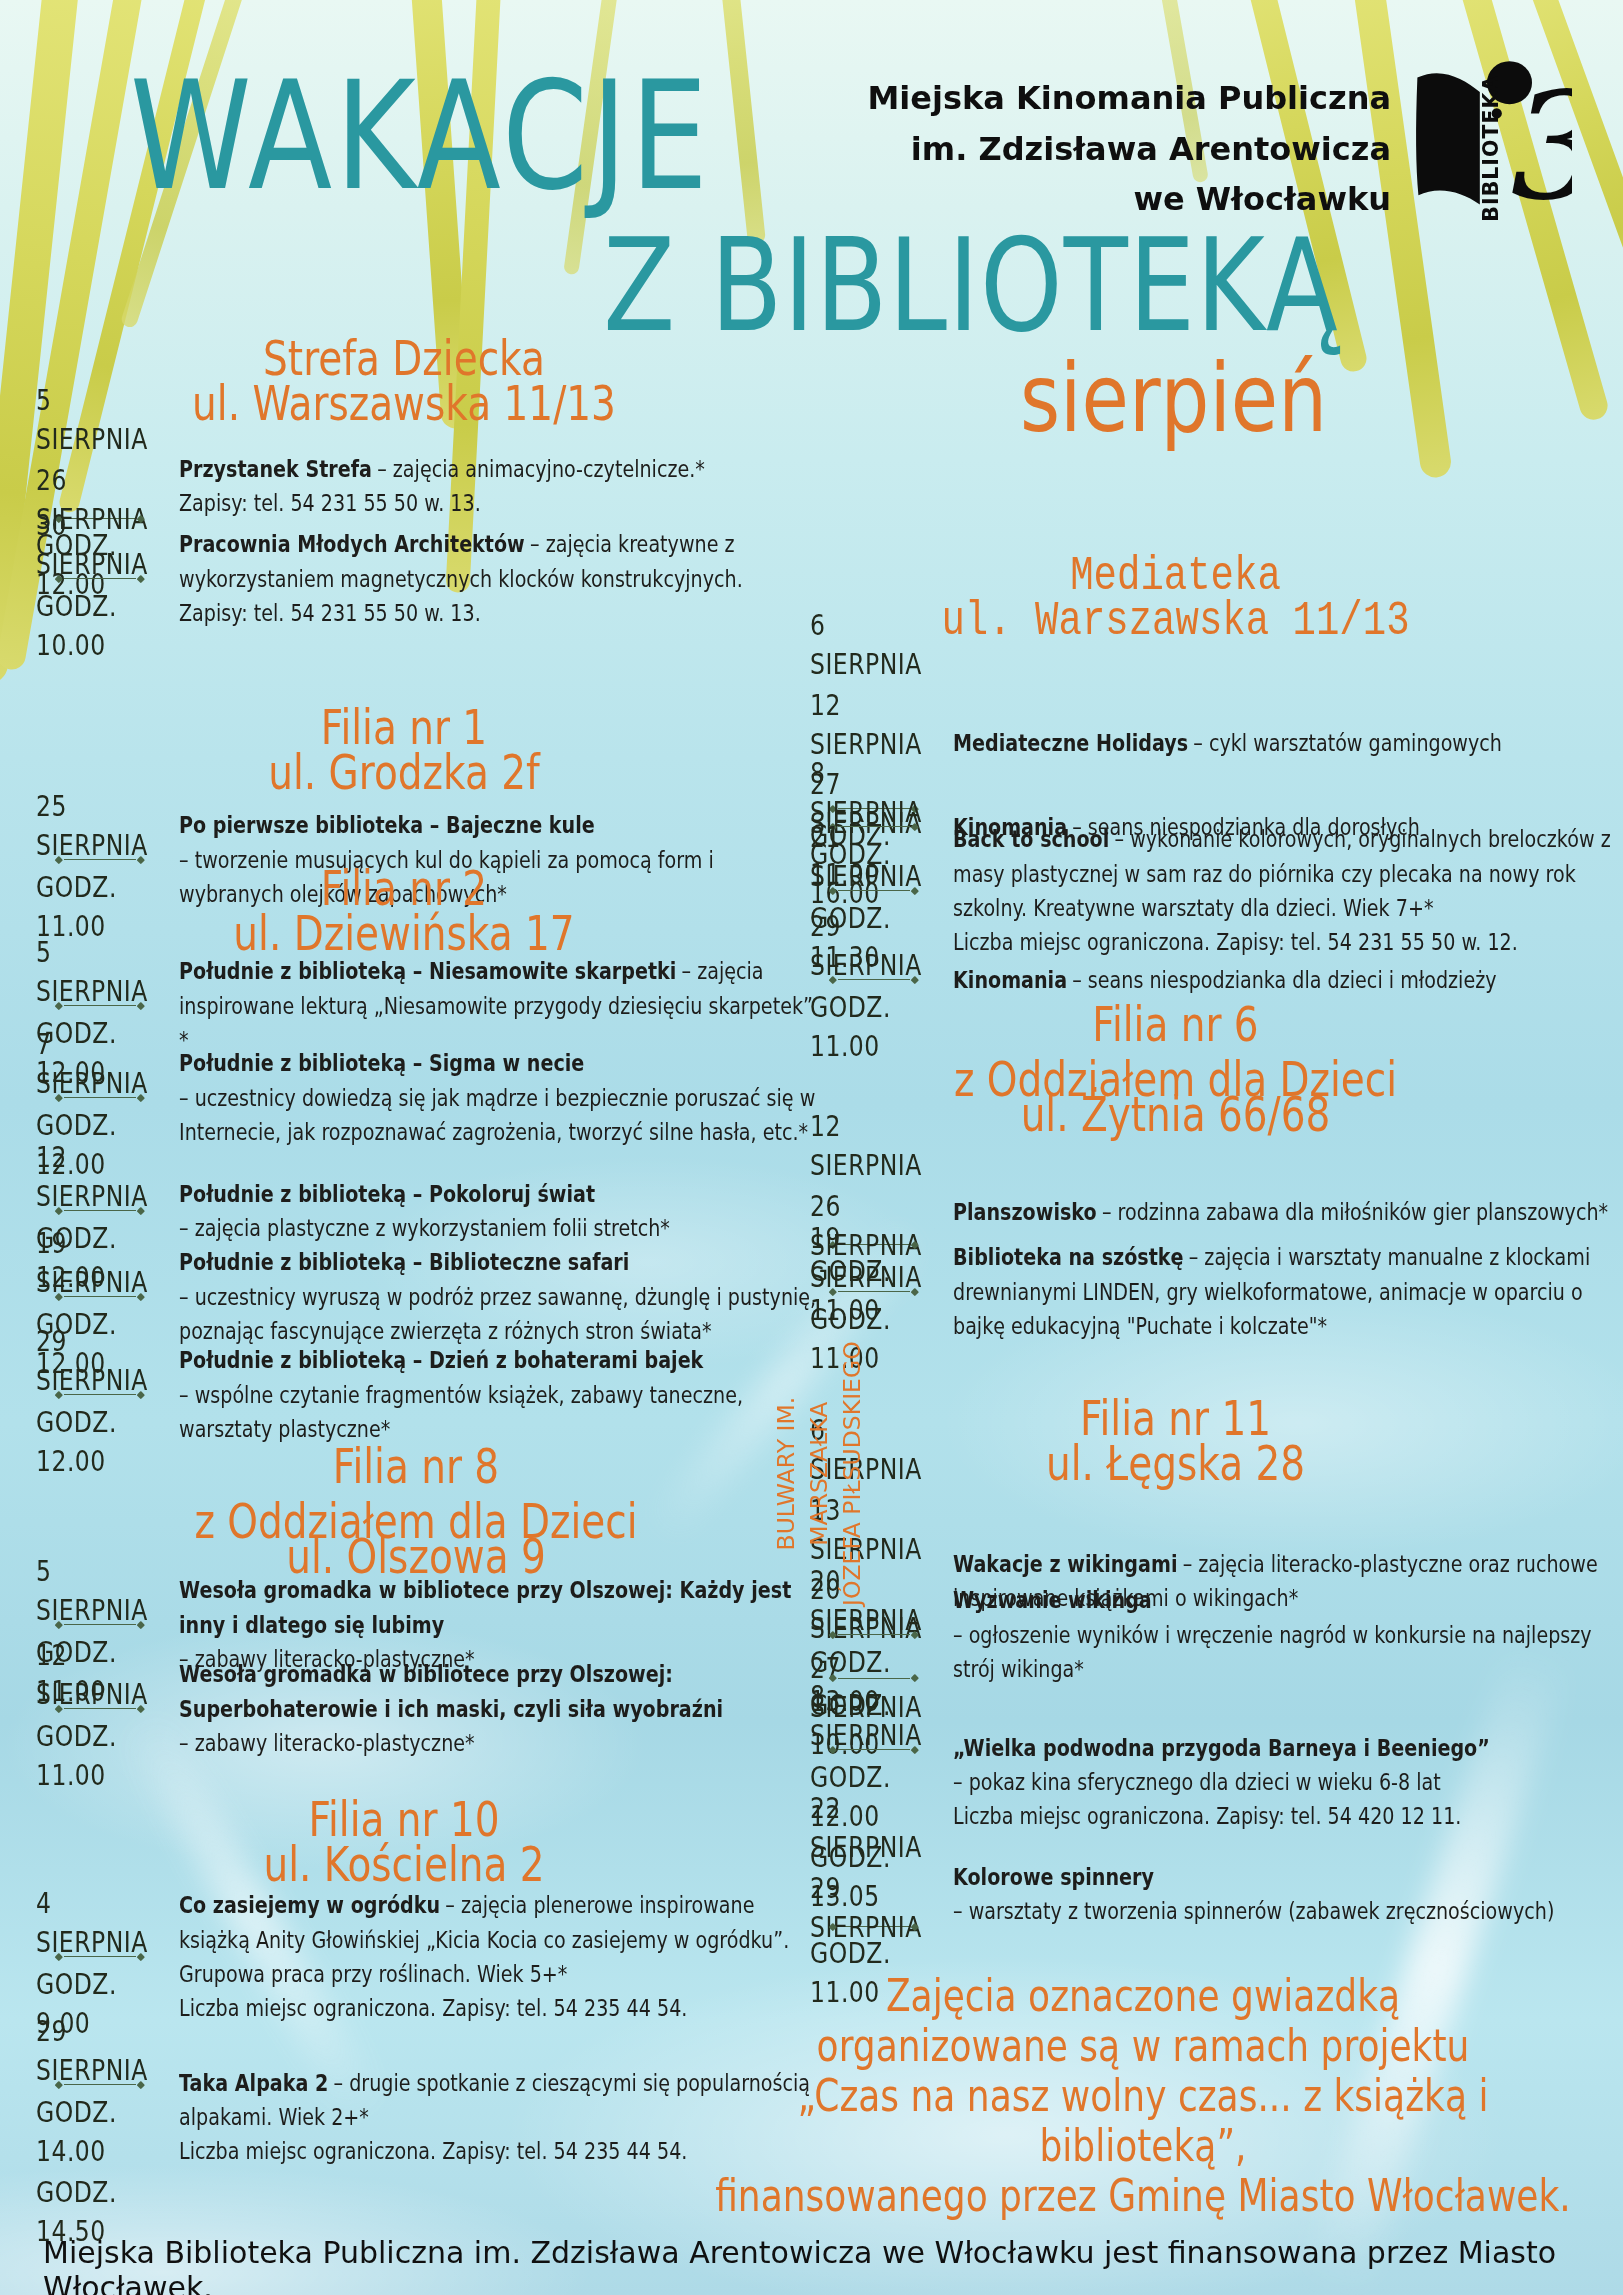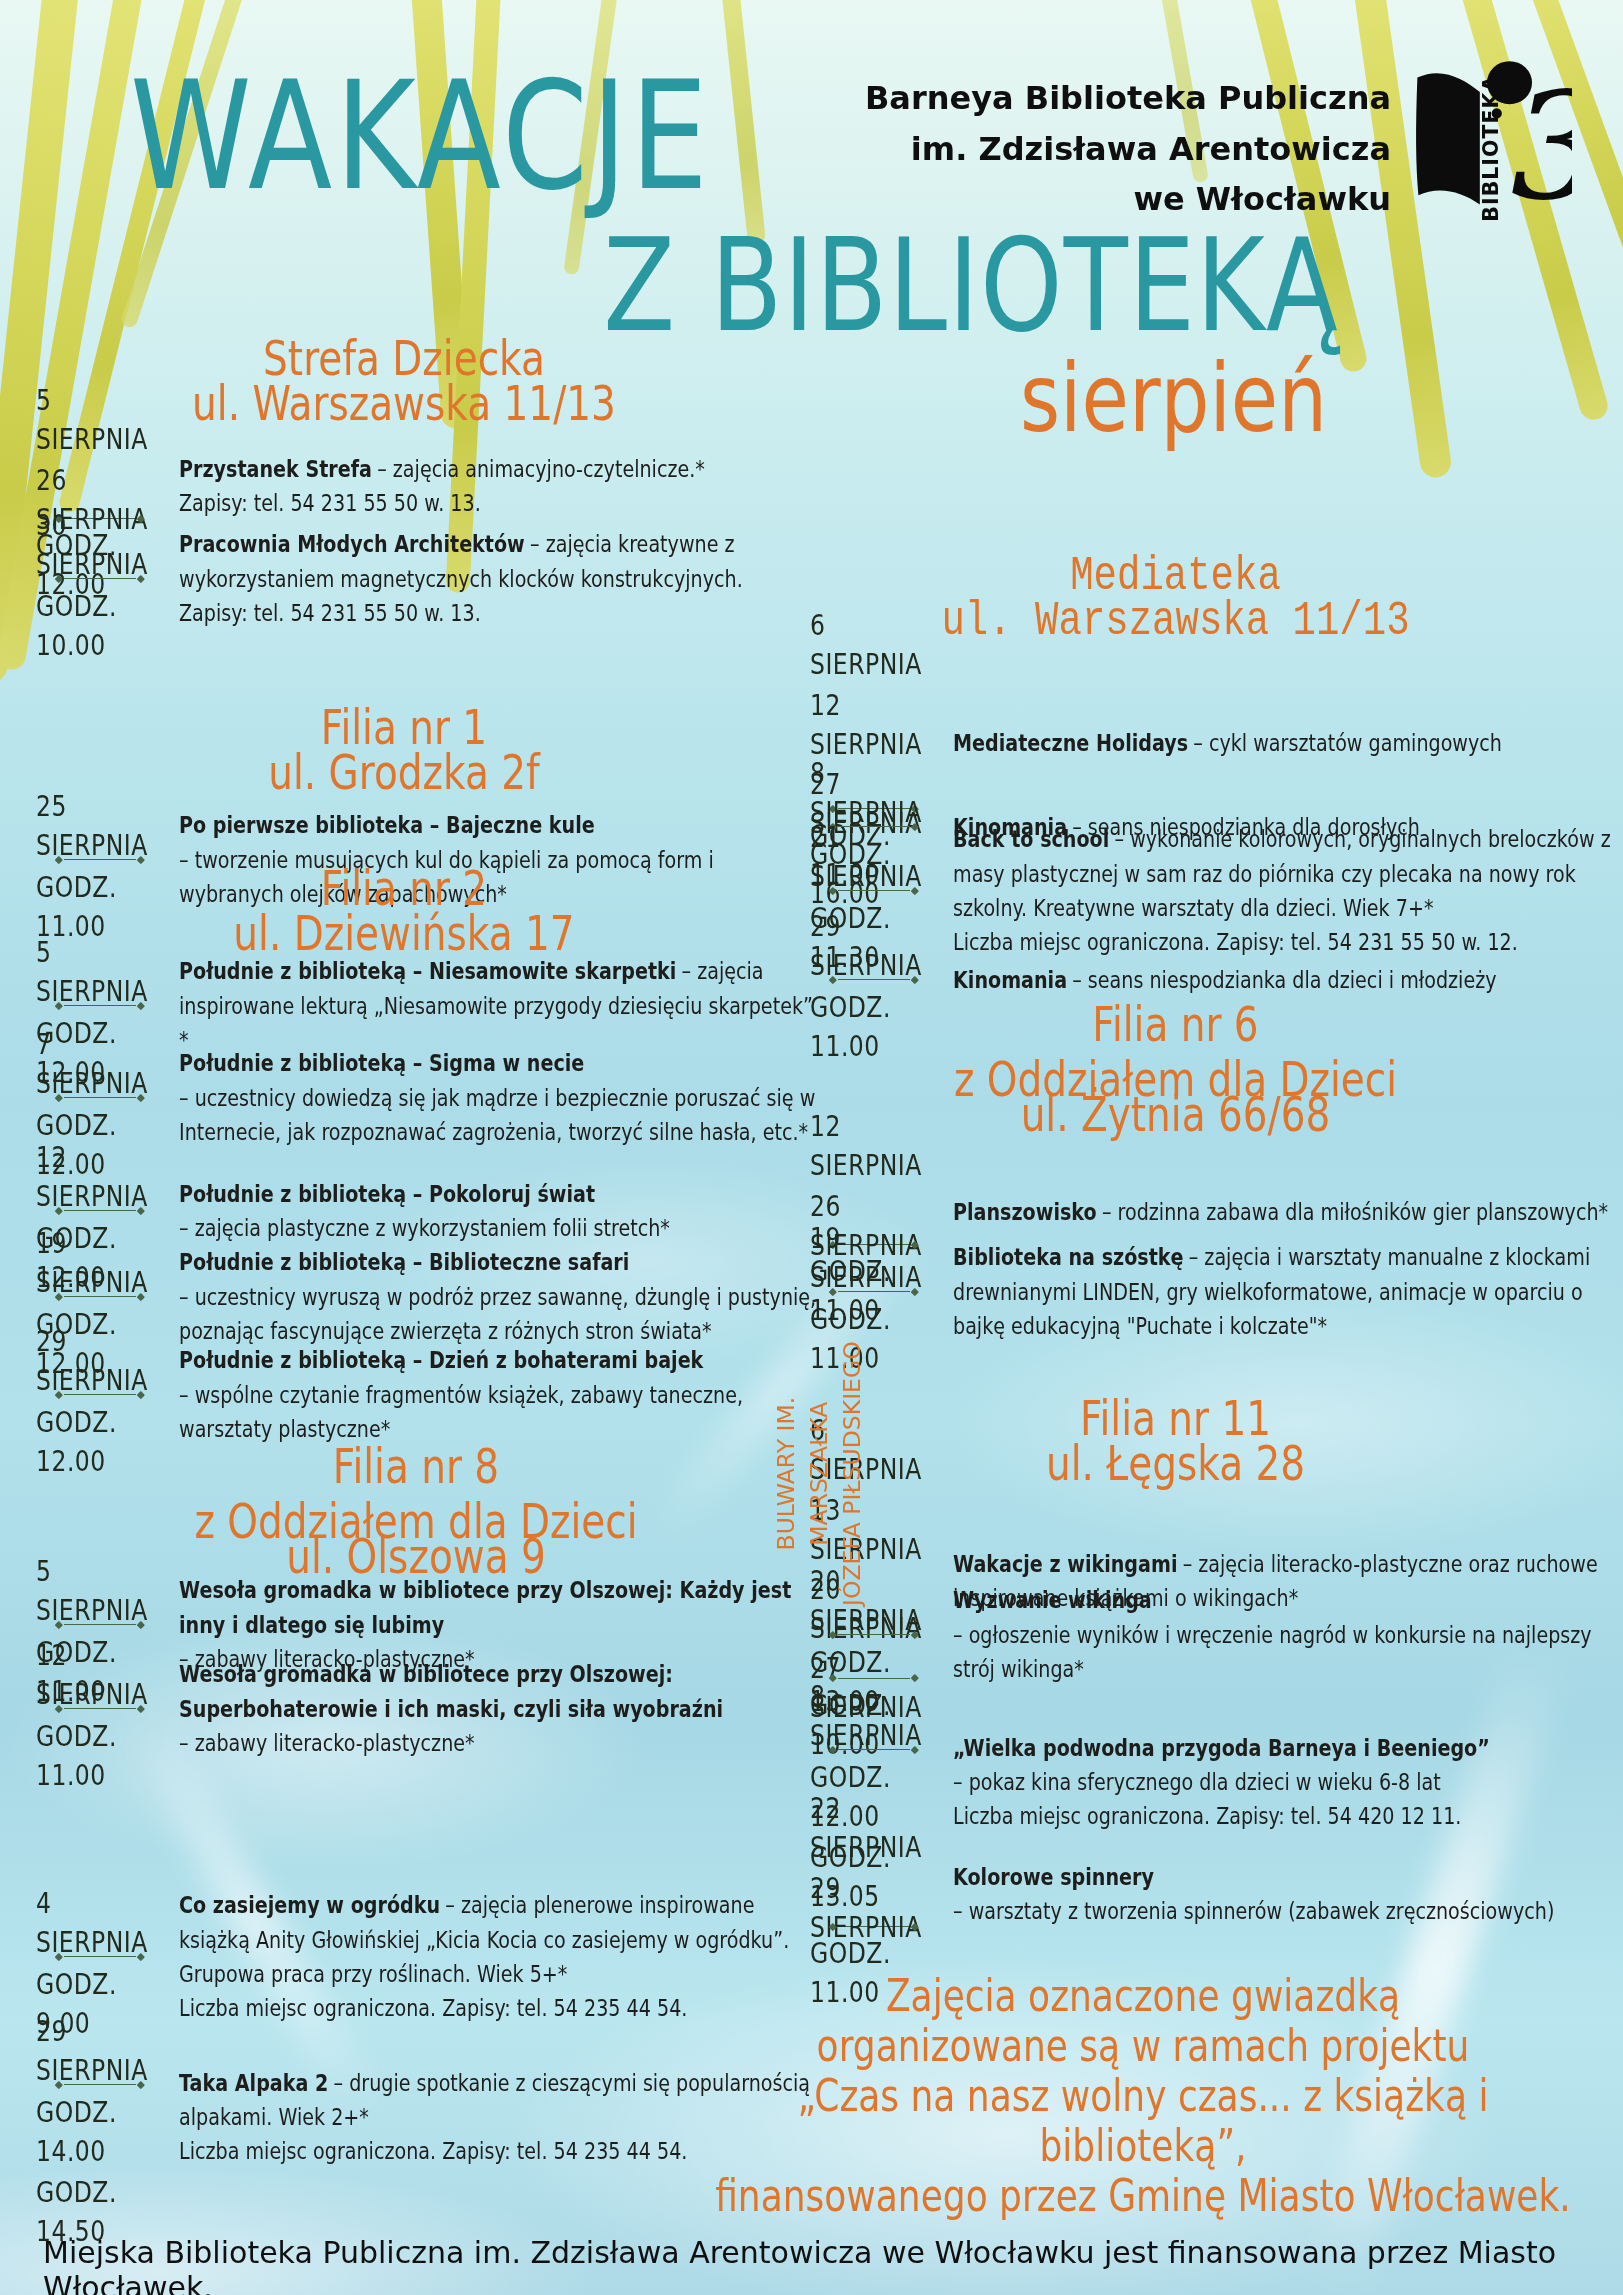--- a/index.html
+++ b/index.html
@@ -68,21 +68,21 @@
   <div class="leaf" style="left:1513px;width:28px;height:511px;transform:rotate(-16deg);"></div>
   <div class="leaf" style="left:1580px;width:23.5px;height:419px;transform:rotate(-20deg);"></div>
 
   <div class="streak" style="left:1406px;top:1636px;width:61px;height:665px;transform:rotate(18deg);"></div>
   <div class="streak" style="left:230px;top:1687px;width:46px;height:460px;transform:rotate(-30deg);opacity:.7;"></div>
   <div class="streak" style="left:767px;top:1176px;width:41px;height:409px;transform:rotate(40deg);opacity:.5;"></div>
 
   <div class="z display teal" id="wakacje" style="position:absolute;">Wakacje</div>
   <div class="z display teal" id="zbibl" style="position:absolute;">z Biblioteką</div>
   <div class="z display orange" id="sierpien" style="position:absolute;">sierpień</div>
-  <div class="z pre" id="org" style="position:absolute;">Barneya Biblioteka Publiczna
+  <div class="z pre" id="org" style="position:absolute;">Miejska Kinomania Publiczna
 im. Zdzisława Arentowicza
 we Włocławku</div>
 
   <svg class="z" id="logo" style="position:absolute;" width="169" height="174" viewBox="0 0 330 340">
     <path d="M28 52 C75 30 118 54 150 80 L150 300 C112 272 66 264 30 282 Q22 200 28 52 Z" fill="#0c0c0c"></path>
     <ellipse cx="208" cy="62" rx="44" ry="42" fill="#0c0c0c"></ellipse>
     <circle cx="183" cy="122" r="10" fill="#0c0c0c"></circle>
     <text transform="rotate(-90 170 190)" x="170" y="205" text-anchor="middle" font-family="DejaVu Sans, sans-serif" font-size="40" font-weight="bold" letter-spacing="2" fill="#0c0c0c">BIBLIOTEKA</text>
     <text x="210" y="288" font-family="DejaVu Serif, serif" font-style="italic" font-size="290" fill="#0c0c0c">3</text>
   </svg>
@@ -254,20 +254,24 @@
           <i class="bar"></i>
           <i class="orn"></i>
         </div>
       <div class="times display pre">godz. 11.00</div>
     </div>
     <div class="etext">
       <span class="etitle tblock">Wesoła gromadka w bibliotece przy Olszowej: Superbohaterowie i ich maski, czyli siła wyobraźni</span><span class="edesc">– zabawy literacko-plastyczne*</span>
     </div>
   </div>
 
+  <div class="z sec" style="position:absolute;left:92px;top:1792px;width:624px;">
+    <div class="sec-name display pre">Filia nr 10</div>
+    <div class="sec-addr display">ul. Kościelna 2</div>
+  </div>
 
   <div class="z event ev-l" style="position:absolute;top:1884px;">
     <div class="daterail">
       <div class="dates display pre">4 sierpnia</div>
       <div class="divider">
           <i class="orn"></i>
           <i class="bar"></i>
           <i class="orn"></i>
         </div>
       <div class="times display pre">godz. 9.00</div>

